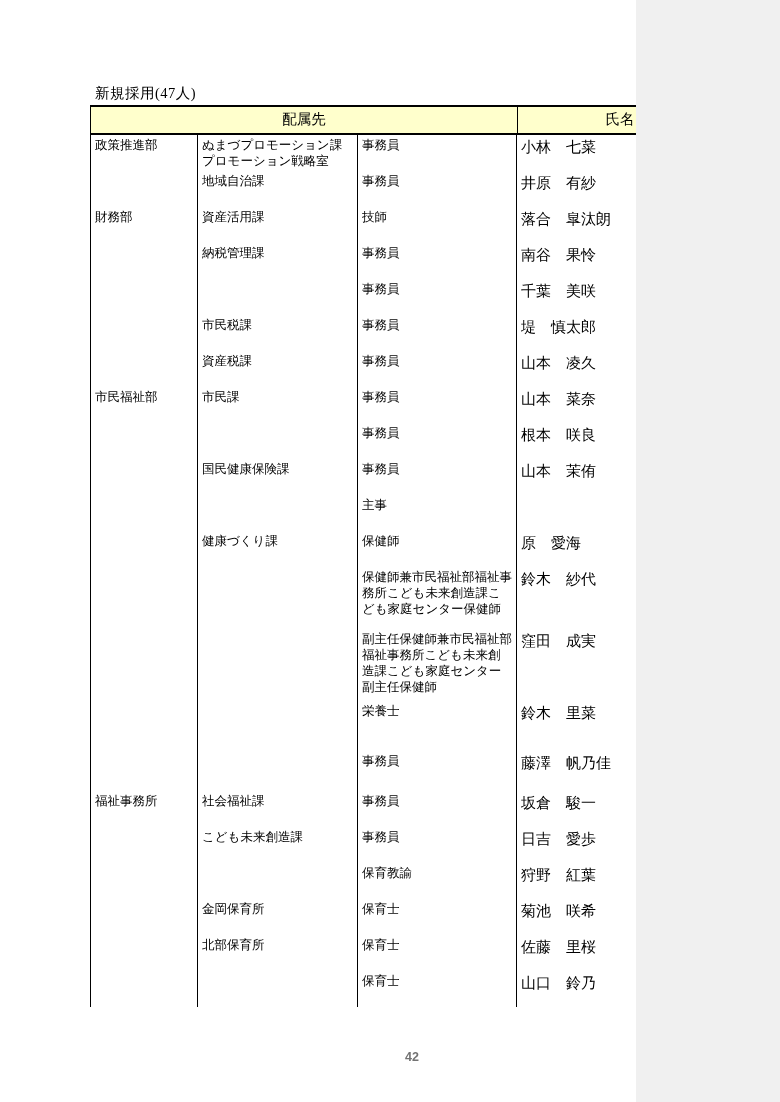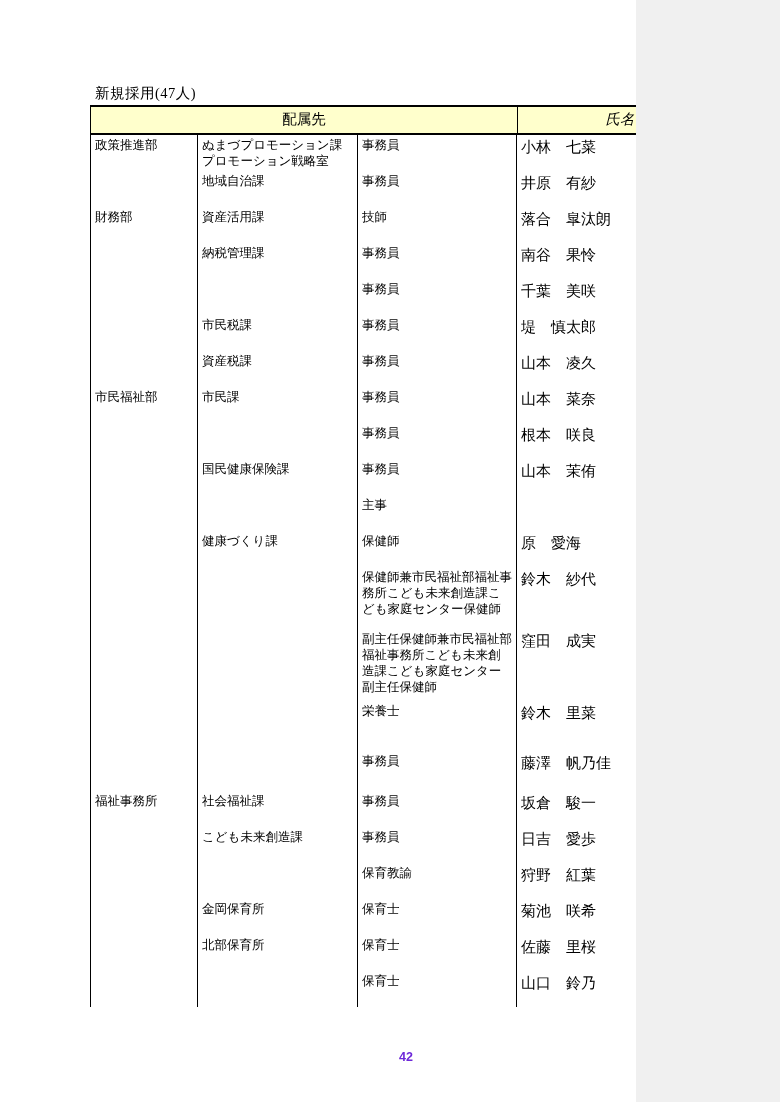--- a/index.html
+++ b/index.html
@@ -37,21 +37,21 @@
     background:var(--header-bg,#FFFFCC);
     border-bottom:2px solid var(--border,#000);
   }
   .th{
     font-size:14.5px;
     text-align:center;
     padding:3px 0 4px 0;
     color:#000;
   }
   .th-assignment{grid-column:1 / 4;}
-  .th-name{grid-column:4 / 5;border-left:1px solid var(--border,#000);font-style:italic;}
+  .th-name{grid-column:4 / 5;border-left:1px solid var(--border,#000);}
   .tbody{display:block;}
   .trow{
     display:grid;
     grid-template-columns:107px 160px 159px 205px;
     min-height:36px;
   }
   
   .trow:nth-child(13){min-height:62px;}
   .trow:nth-child(14){min-height:72px;}
   .trow:nth-child(15){min-height:50px;}
@@ -67,27 +67,27 @@
   }
   .c-name{
     border-right:none;
     font-size:15px;
     line-height:1.2;
     padding-top:3px;
     white-space:nowrap;
   }
   .page-footer{
     position:absolute;
-    left:90px;top:1050px;
+    left:96px;top:1050px;
     width:632px;
     text-align:center;
     font-family:"Liberation Sans","DejaVu Sans",sans-serif;
     font-size:12.5px;
     font-weight:bold;
-    color:#6d28d9;
+    color:#737373;
   }
 </style>
 </head>
 <body>
 
 <div class="page" style="--header-bg: #FFFFCC; --border: #000000; --page-bg: #FFFFFF;">
 
   <div class="doc-title">新規採用(47人)</div>
 
   <div class="table">

